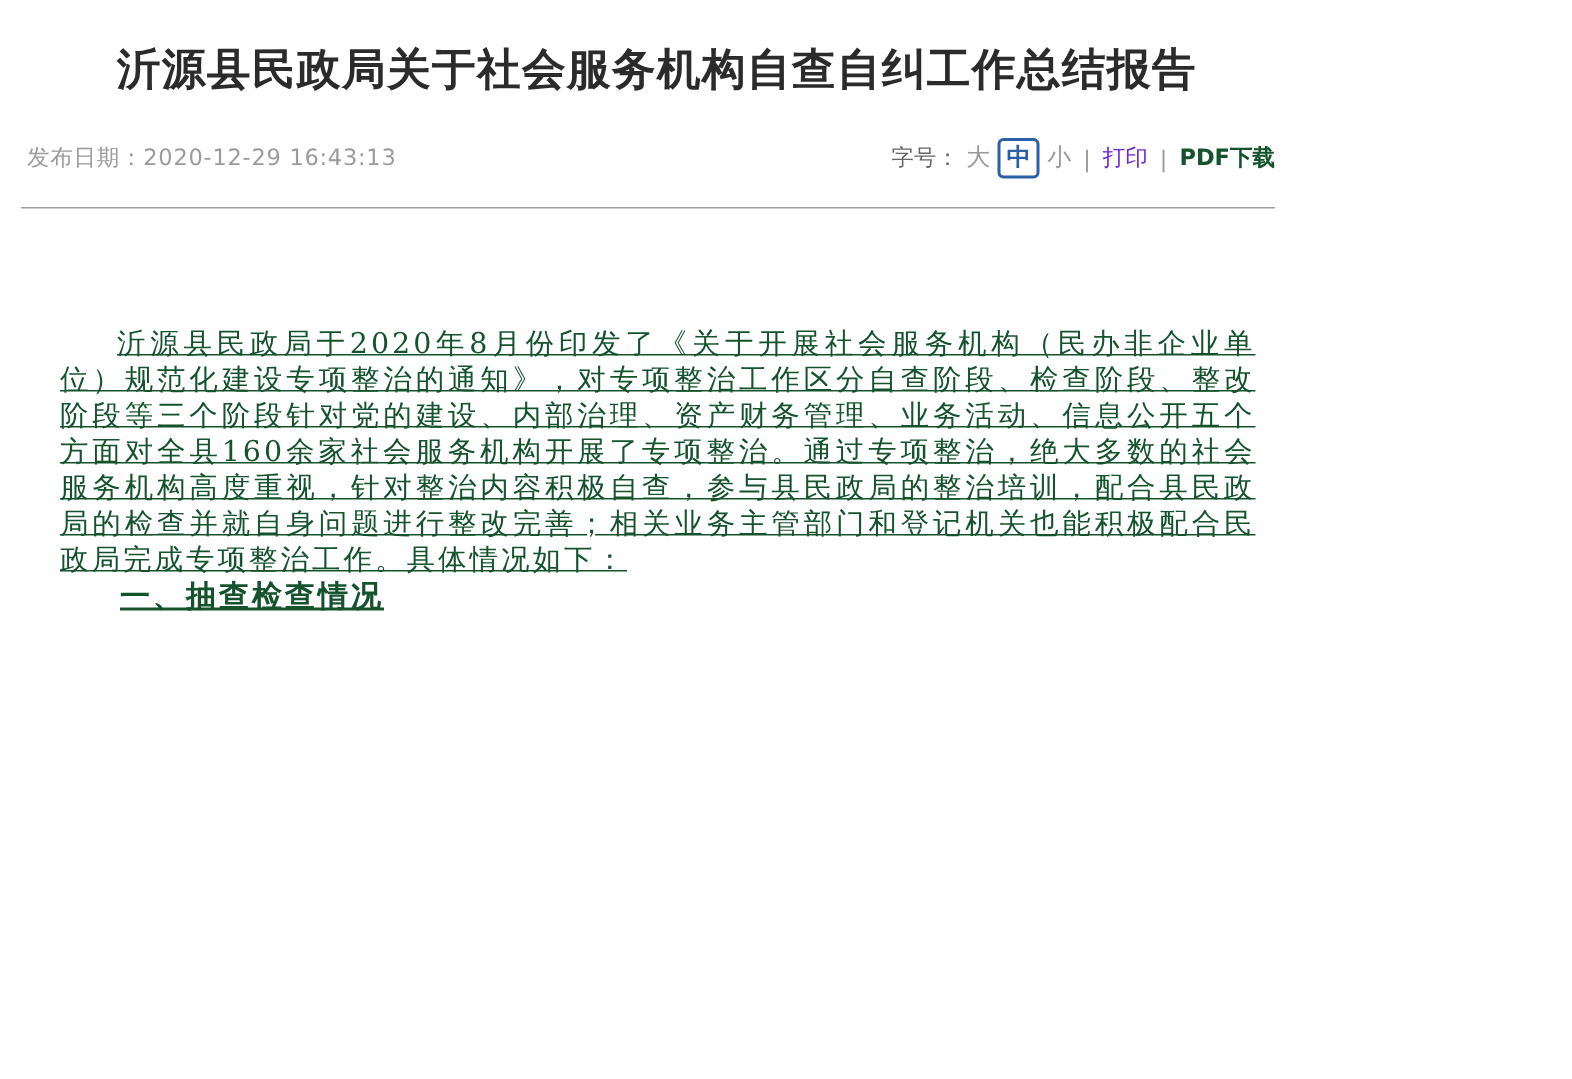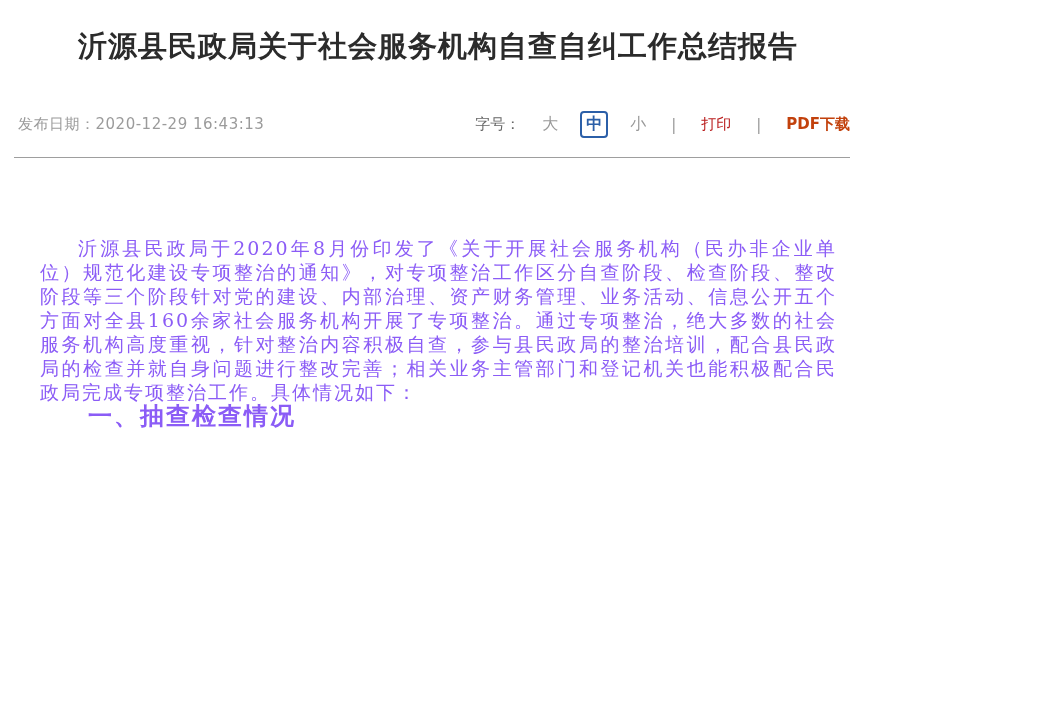--- a/index.html
+++ b/index.html
@@ -16,63 +16,64 @@
     margin-top: 27px;
     text-align: center;
     font-size: 29px;
     font-weight: bold;
     color: #2b2b2b;
     letter-spacing: 1px;
     font-family: "DejaVu Sans", "Liberation Sans", sans-serif;
   }
 
   .meta-row {
-    margin-top: 44px;
+    margin-top: 25px;
     padding: 0 26px 0 18px;
     display: flex;
     justify-content: space-between;
     align-items: center;
     font-size: 15px;
     color: #999;
   }
   .meta-left { color: #9b9b9b; letter-spacing: 0.5px; }
-  .meta-right { display: flex; align-items: center; gap: 22px; color: #999; }
+  .meta-right { display: flex; align-items: center; gap: 5px; color: #999; }
   .fs-label { color: #666; }
   .fs-option { color: #999; cursor: pointer; font-size: 16px; }
   .fs-option.selected {
     color: #2b5fa8;
     border: 2px solid #2b5fa8;
     border-radius: 4px;
     padding: 1px 4px;
     font-weight: bold;
   }
   .sep { color: #9a9a9a; padding: 0 3px; }
-  .print-btn { color: #b91c1c; cursor: pointer; text-align: center; }
-  .pdf-btn { color: #c2410c; font-weight: bold; cursor: pointer; }
+  .print-btn { color: #6d28d9; cursor: pointer; text-align: center; }
+  .pdf-btn { color: #14532d; font-weight: bold; cursor: pointer; }
 
   .rule {
     border: none;
     border-top: 1px solid #9e9e9e;
     margin: 19px 26px 0 14px;
   }
 
   .article {
     padding: 78px 39px 0 40px;
     font-family: "DejaVu Serif", "Liberation Serif", serif;
     font-size: 19px;
     line-height: 24px;
-    color: #8b5cf6;
+    color: #14532d;
     text-align: justify;
     letter-spacing: 2px;
+    text-decoration: underline;
   }
   .article p { text-indent: 2em; }
   .article .sec-heading {
     font-family: "DejaVu Sans", "Liberation Sans", sans-serif;
     font-weight: bold;
-    font-size: 24px;
+    font-size: 20px;
     letter-spacing: 2px;
   }
 </style>
 </head>
 <body>
 
 <div class="page">
 
   <h1 class="doc-title">沂源县民政局关于社会服务机构自查自纠工作总结报告</h1>
 

